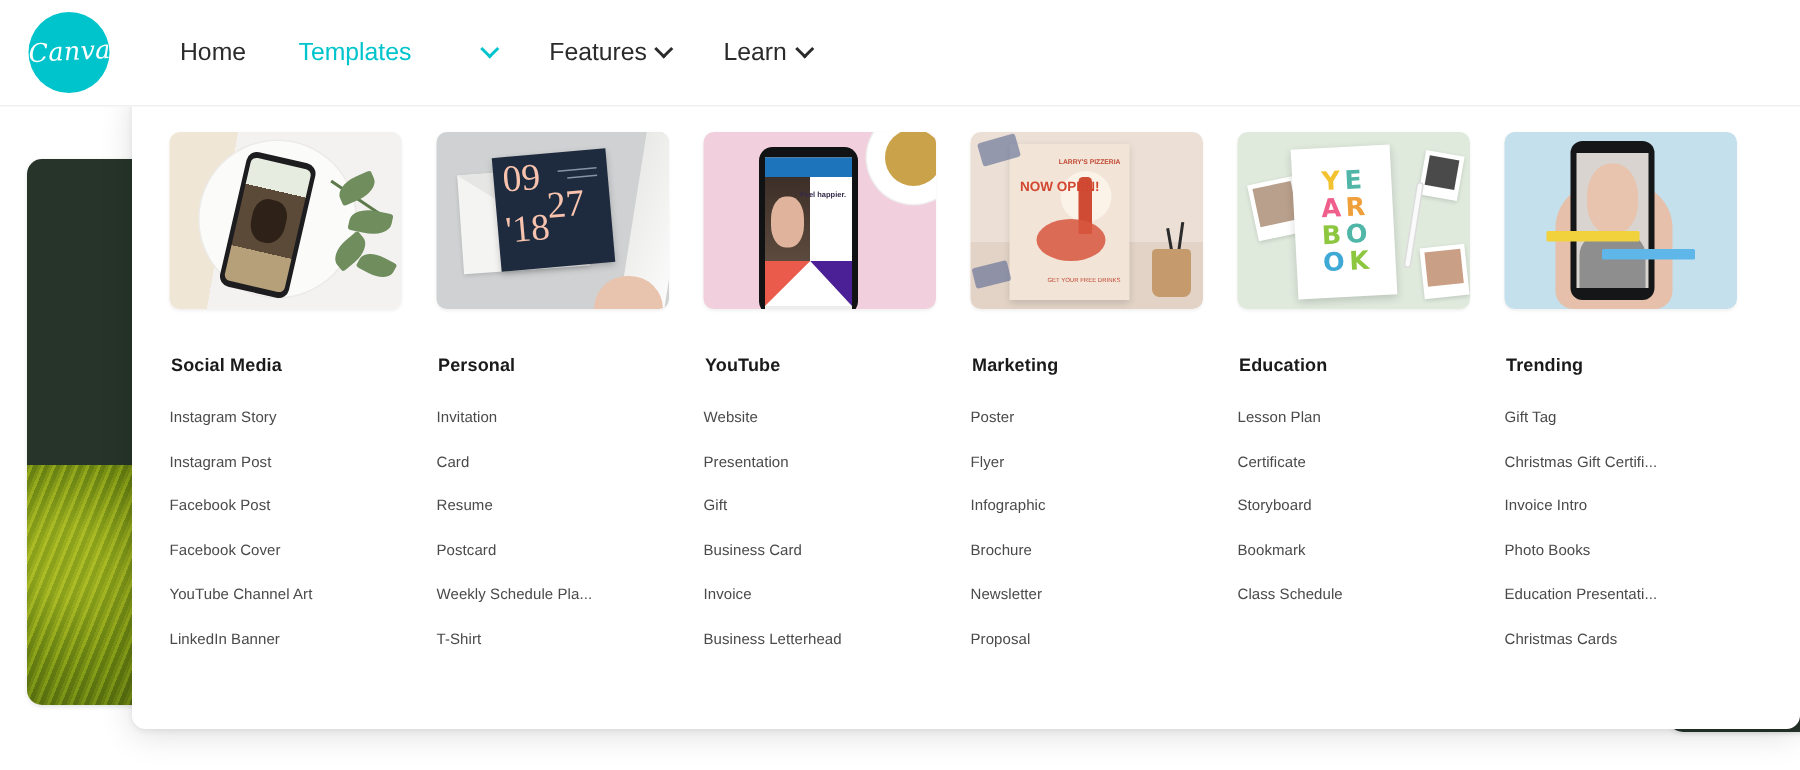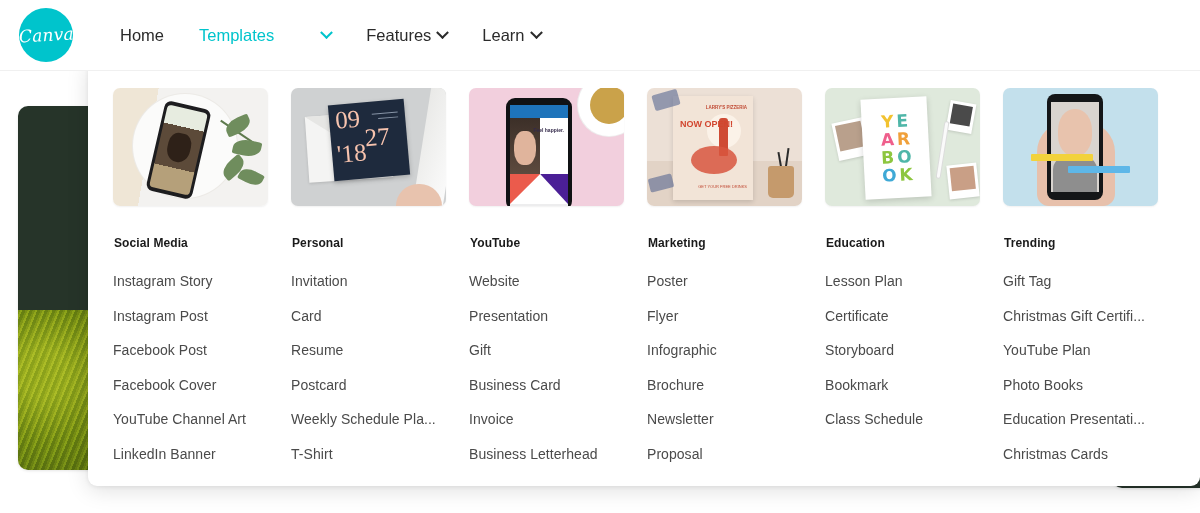--- a/index.html
+++ b/index.html
@@ -82,21 +82,21 @@
     width: 155px; height: 118px; border-radius: 7px; overflow: hidden;
     position: relative; cursor: pointer;
     box-shadow: 0 1px 2px rgba(0,0,0,.06);
   }
   .col-title {
     font-size: 12px; font-weight: bold; color: #1a1a1a;
     margin: 30px 0 0 1px; letter-spacing: .1px;
   }
   .links { margin-top: 23px; display: flex; flex-direction: column; gap: 18.5px; }
   .link {
-    font-size: 14px; color: #4a4a4a; cursor: pointer;
+    font-size: 10px; color: #4a4a4a; cursor: pointer;
     white-space: nowrap; letter-spacing: .05px;
   }
 
   
   
   .t-social { background: linear-gradient(100deg,#efe6d6 0 26%, #f3f2f0 26% 100%); }
   .t-social .plate { position:absolute; left:20px; top:6px; width:104px; height:104px;
       border-radius:50%; background:#fbfbfa; box-shadow:0 0 0 1px #eceae6; }
   .t-social .phone { position:absolute; left:42px; top:16px; width:47px; height:92px;
       background:#1d1d1f; border-radius:7px; transform: rotate(13deg); overflow:hidden; }
@@ -407,21 +407,21 @@
               <div class="body"></div>
             </div>
           </div>
           <div class="tagy"></div>
           <div class="tagb"></div>
         </div>
         <div class="col-title">Trending</div>
         <div class="links">
           <div class="link">Gift Tag</div>
           <div class="link">Christmas Gift Certifi...</div>
-          <div class="link">YouTube Plan</div>
+          <div class="link">Invoice Intro</div>
           <div class="link">Photo Books</div>
           <div class="link">Education Presentati...</div>
           <div class="link">Christmas Cards</div>
         </div>
       </div>
 
     </div>
   </div>
 </div>
 

